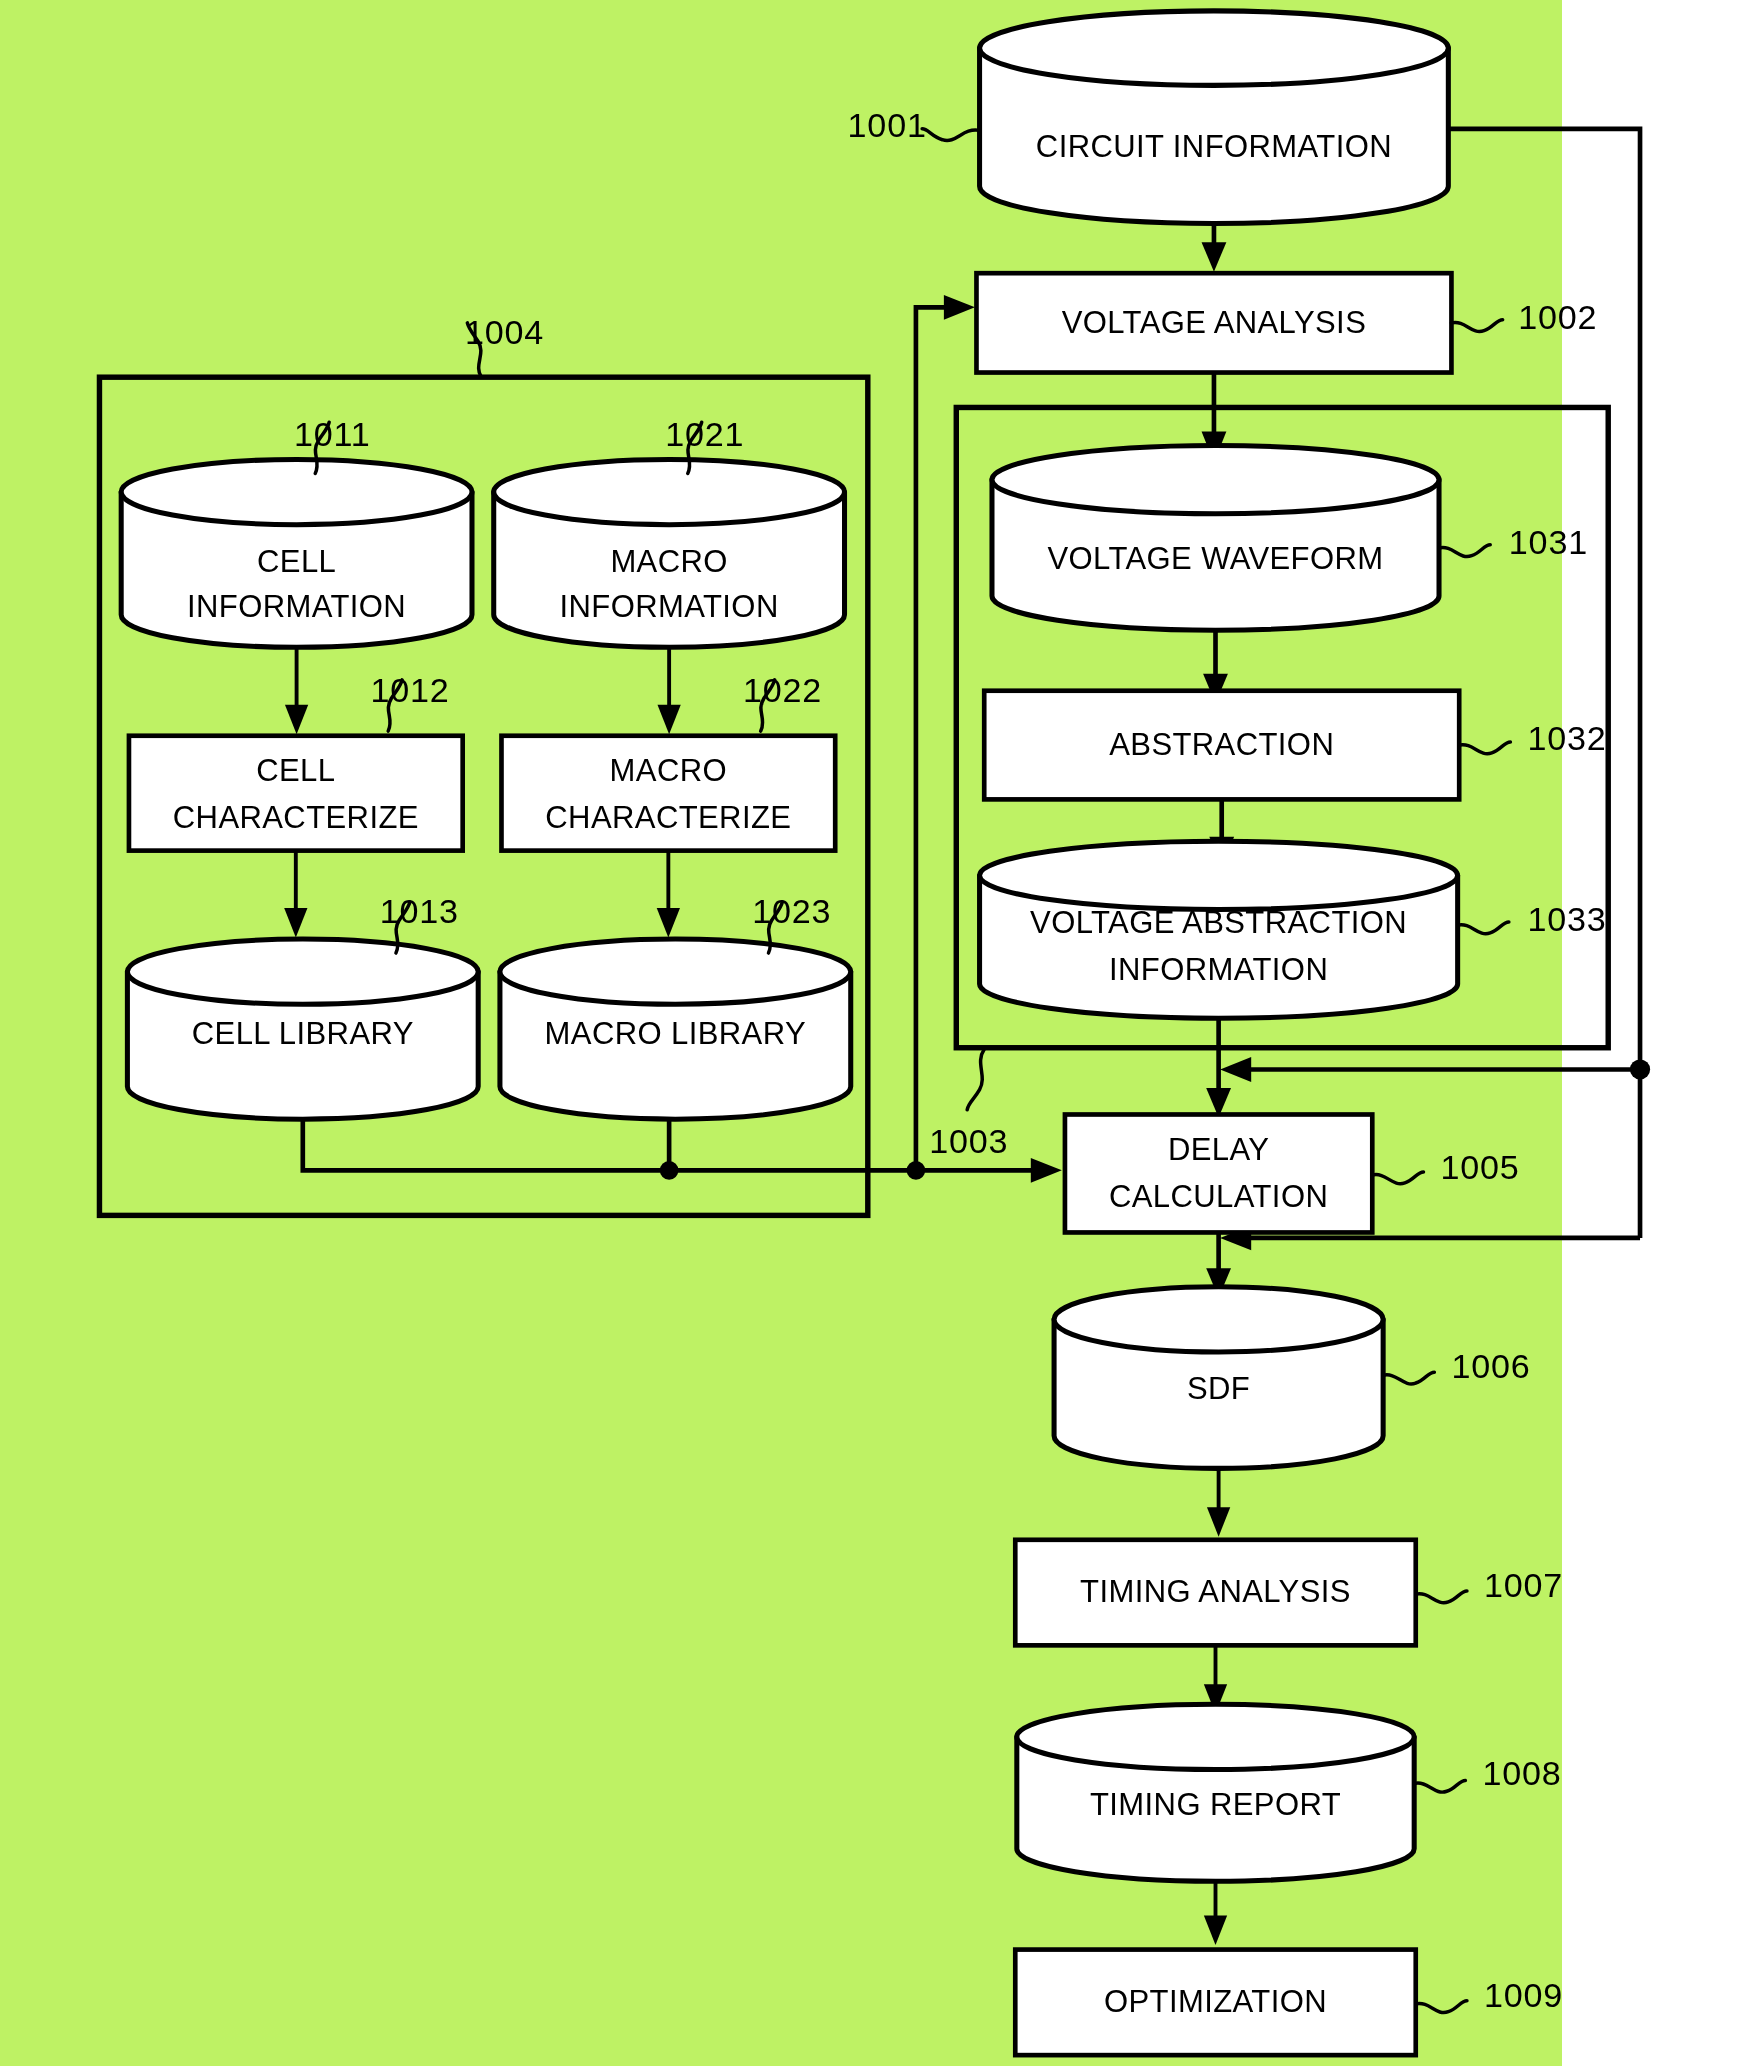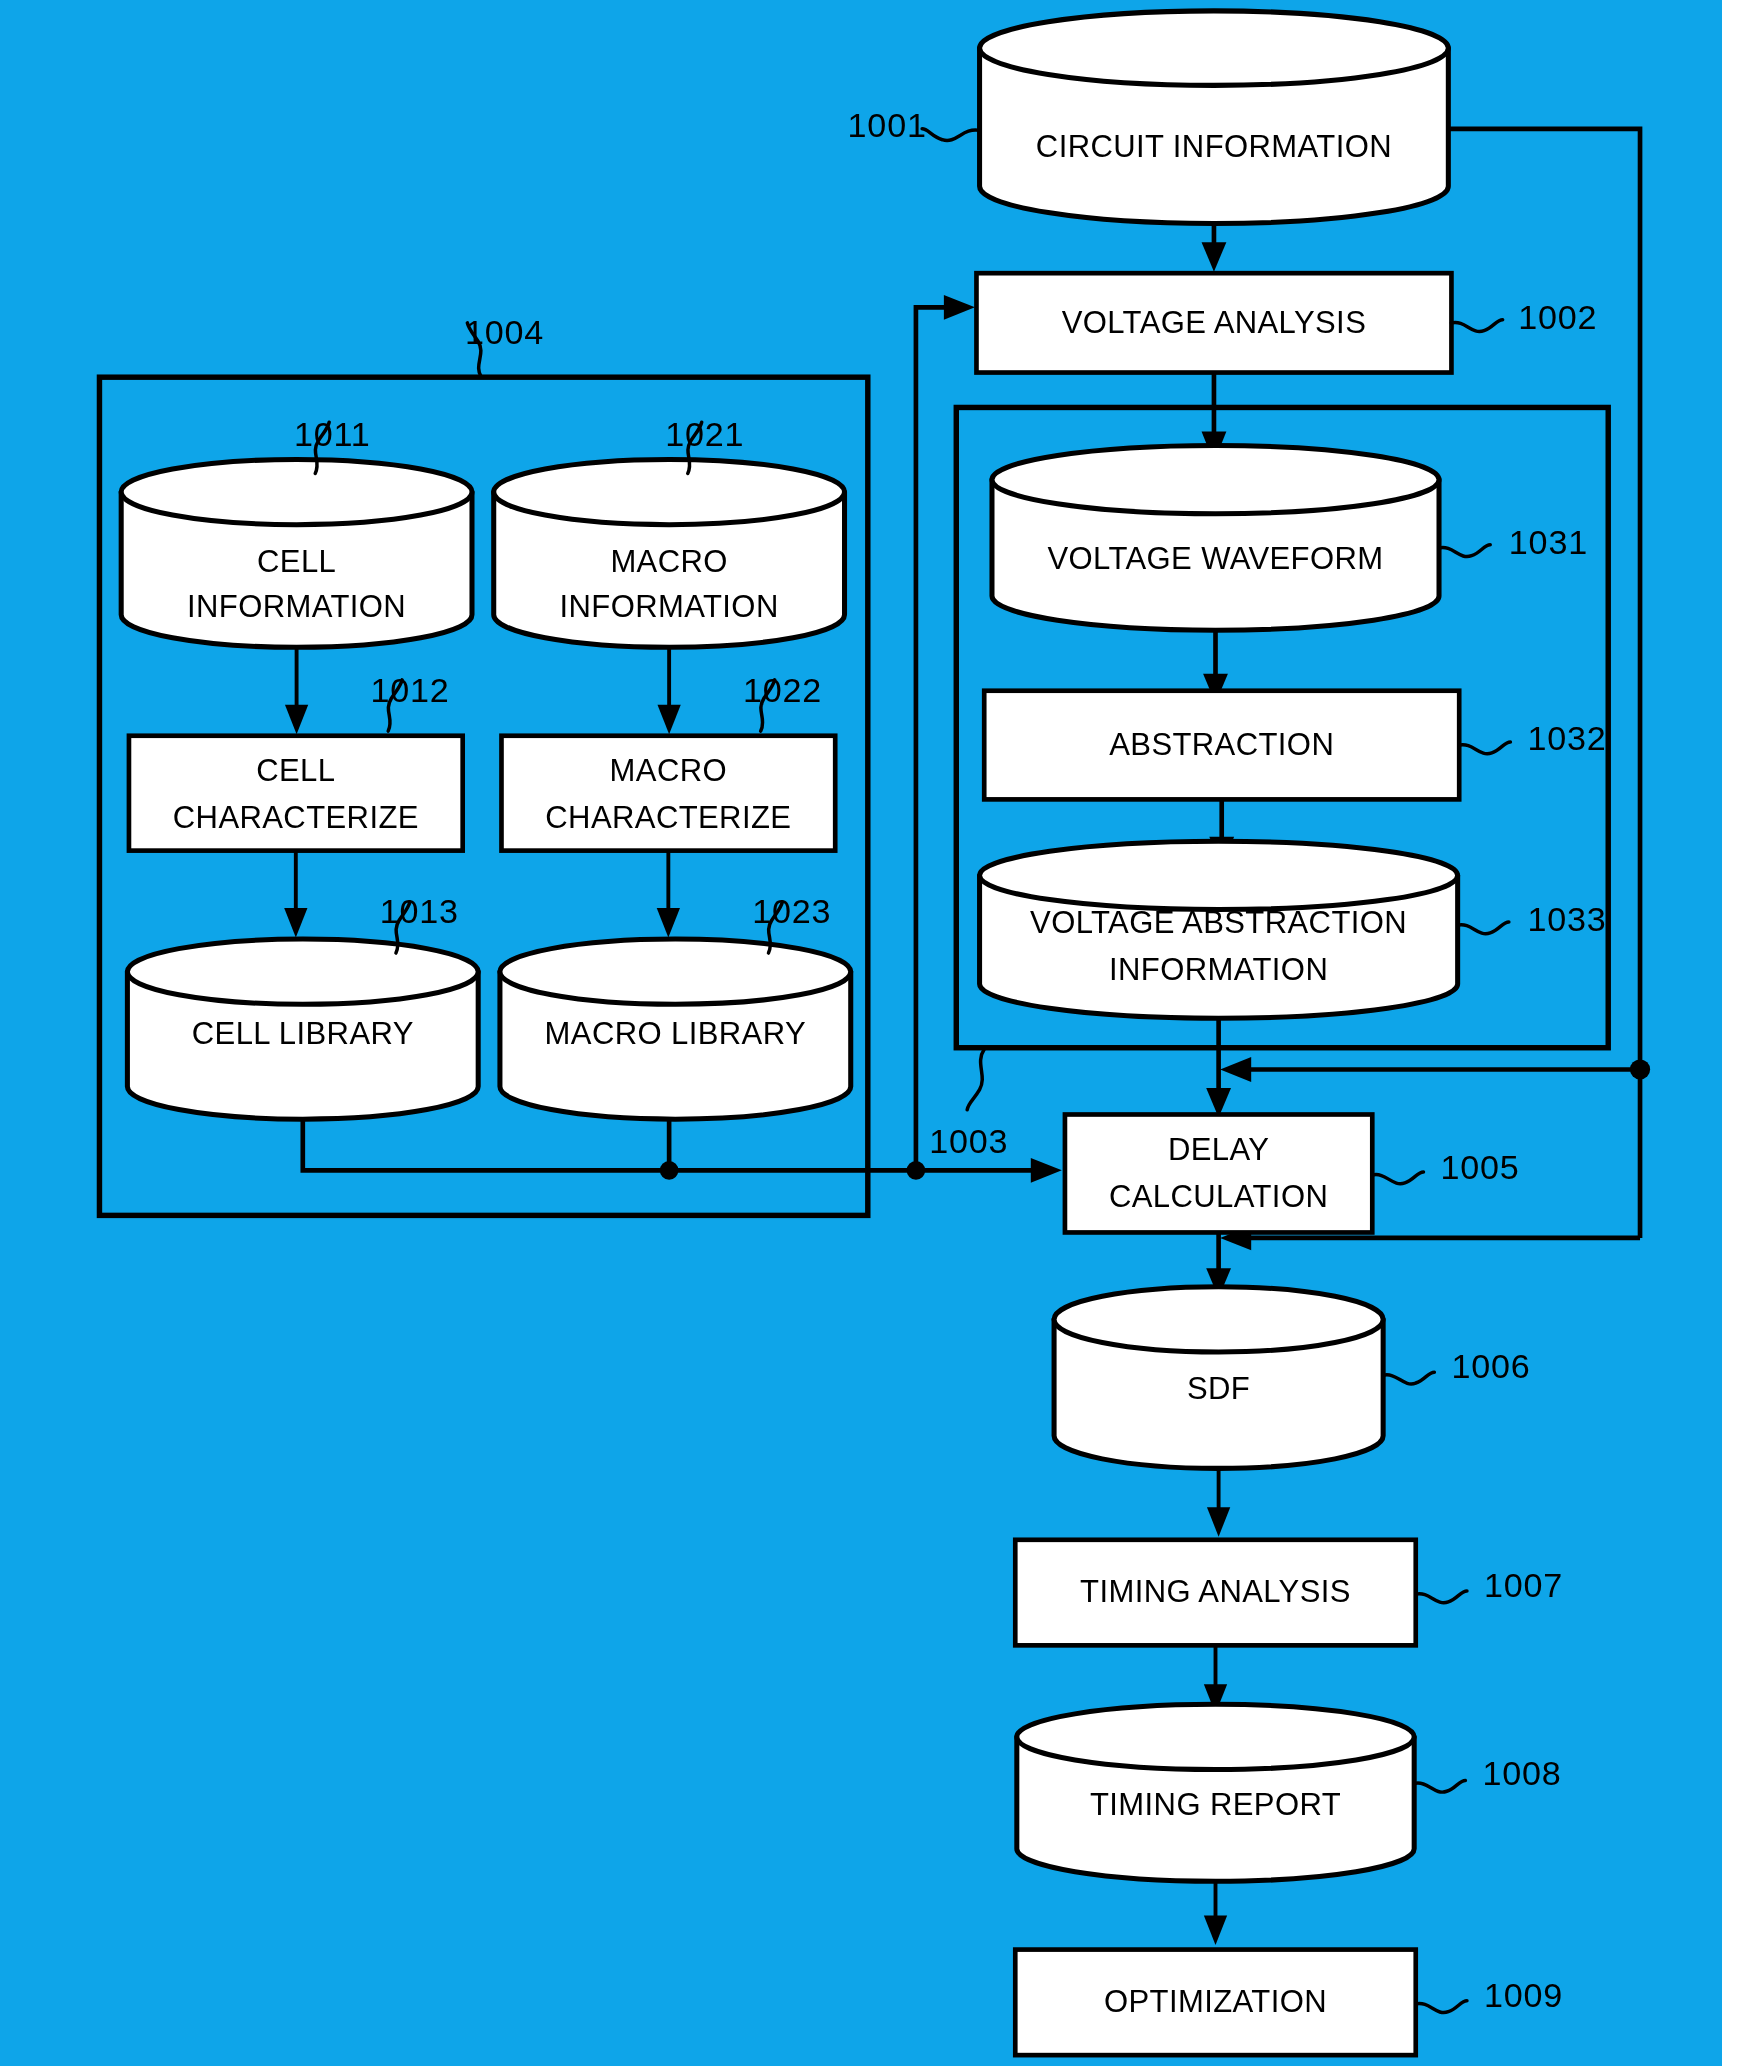--- a/index.html
+++ b/index.html
@@ -2,23 +2,23 @@
 <html style="font-size:12.4px"><head>
 <meta charset="utf-8">
 <style>
   html, body {
     margin: 0;
     padding: 0;
     background: #ffffff;
   }
   #figure-root {
     position: relative;
-    width: 1722px;
+    width: 1562px;
     height: 2066px;
-    background: #0ea5e9;
+    background: #bef264;
     font-family: "Liberation Sans", sans-serif;
   }
   svg.diagram {
     position: absolute;
     top: 0;
     left: 0;
     width: 1762px;
     height: 2066px;
     display: block;
   }

